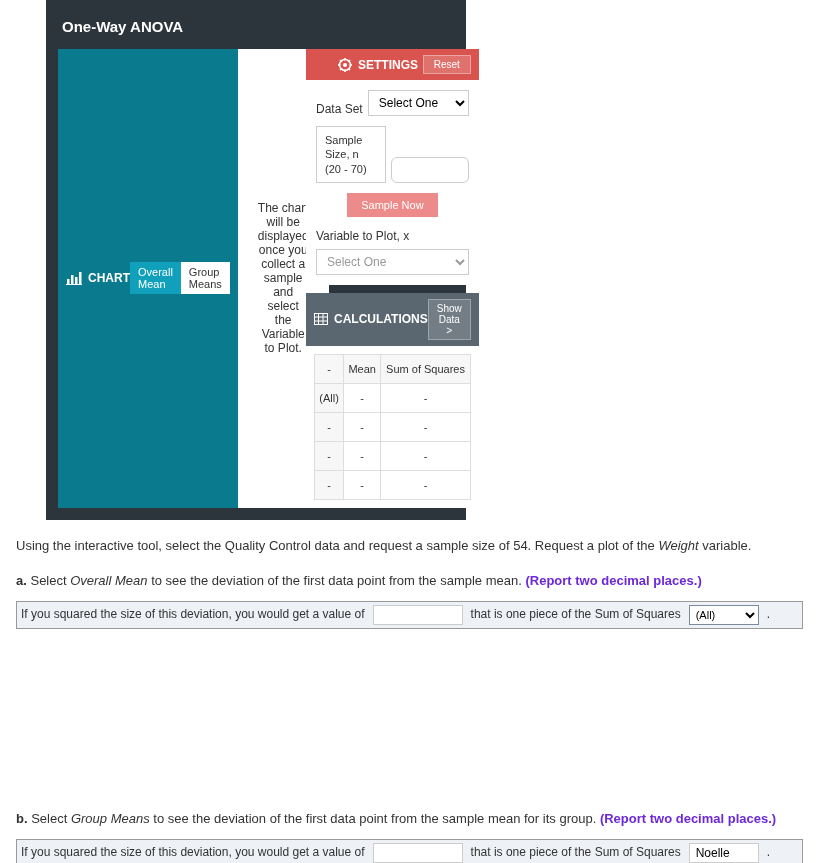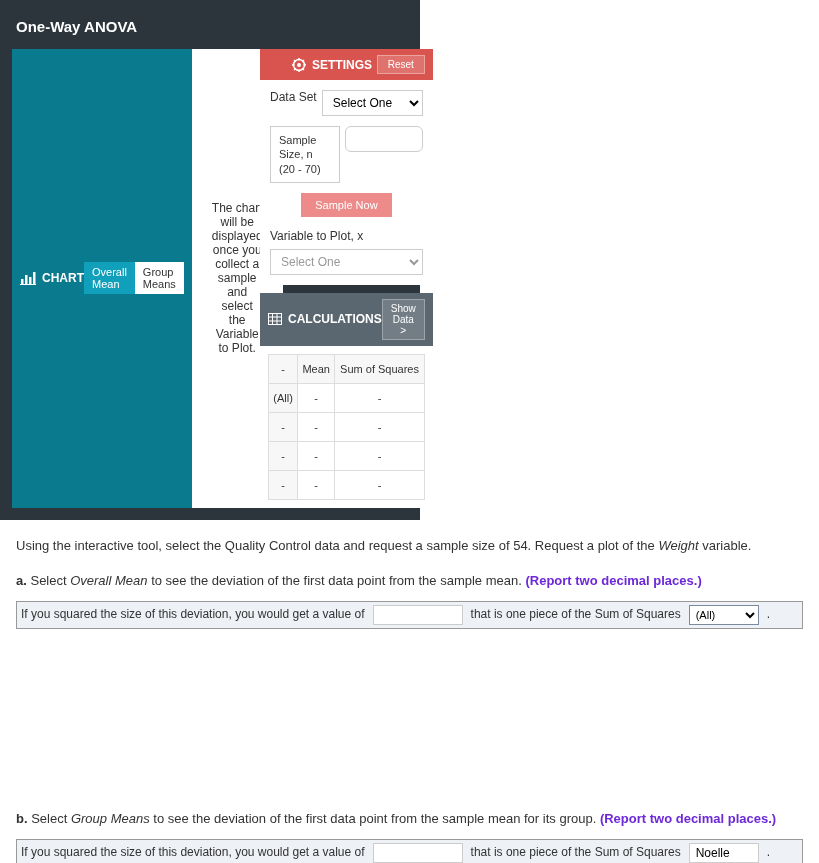--- a/index.html
+++ b/index.html
@@ -1,34 +1,34 @@
 <!DOCTYPE html>
 <html><head>
   <meta charset="utf-8">
   <style>
     * { box-sizing: border-box; margin: 0; padding: 0; }
     body { font-family: Arial, sans-serif; font-size: 13px; color: #333; background: #fff; }
-    .tool-container { background: #2d353c; padding: 12px; width: 420px; }
+    .tool-container { background: #2d353c; padding: 12px; width: 420px; margin-left: 46px; }
     .title-bar { color: #fff; font-weight: bold; font-size: 15px; padding: 6px 4px 14px 4px; }
     .panels { display: flex; gap: 8px; }
     .left-col { width: 240px; display: flex; flex-direction: row; gap: 0; }
     .right-col { width: 210px; display: flex; flex-direction: column; gap: 8px; }
     .panel-header { display: flex; align-items: center; padding: 6px 8px; color: #fff; font-size: 12px; font-weight: bold; }
     .chart-header { background: #0a7a8f; }
     .chart-header .icon { margin-right: 6px; }
     .chart-tabs { display: flex; margin-left: auto; font-size: 11px; }
     .chart-tab { padding: 4px 8px; cursor: pointer; }
     .chart-tab.active { background: #fff; color: #333; font-weight: normal; }
     .chart-tab.inactive { background: #11a0bb; color: #fff; font-weight: normal; }
     .chart-body { background: #fff; flex: 1; min-height: 380px; display: flex; align-items: center; justify-content: center; text-align: center; padding: 20px; color: #333; font-size: 12px; }
     .settings-header { background: #d9534f; justify-content: space-between; padding-left: 32px; }
     .settings-header .icon { margin-right: 6px; }
     .reset-btn { background: rgba(255,255,255,0.18); border: 1px solid rgba(255,255,255,0.35); color: #fff; font-size: 10px; padding: 3px 10px; cursor: pointer; }
     .settings-body { background: #fff; padding: 10px; font-size: 12px; }
-    .row { display: flex; align-items: flex-start; margin-bottom: 10px; gap: 5px; }
+    .row { display: flex; align-items: flex-end; margin-bottom: 10px; gap: 5px; }
     .row label { font-size: 12px; }
     select, input[type="text"] { border: 1px solid #ccc; padding: 4px 6px; font-size: 12px; background: #fff; }
     .dataset-select { flex: 1; }
     .sample-box { border: 1px solid #ccc; padding: 6px 8px; font-size: 11px; line-height: 1.3; }
     .sample-input { width: 78px; border-radius: 6px; height: 26px; }
     .sample-now-row { display: flex; justify-content: center; margin: 6px 0 12px 0; }
     .sample-now { background: #ec8b89; color: #fff; border: none; padding: 6px 14px; font-size: 11px; cursor: pointer; }
     .var-label { font-size: 12px; margin-bottom: 6px; display: block; }
     .var-select { width: 100%; color: #999; }
     .calc-header { background: #5b6770; justify-content: space-between; }

